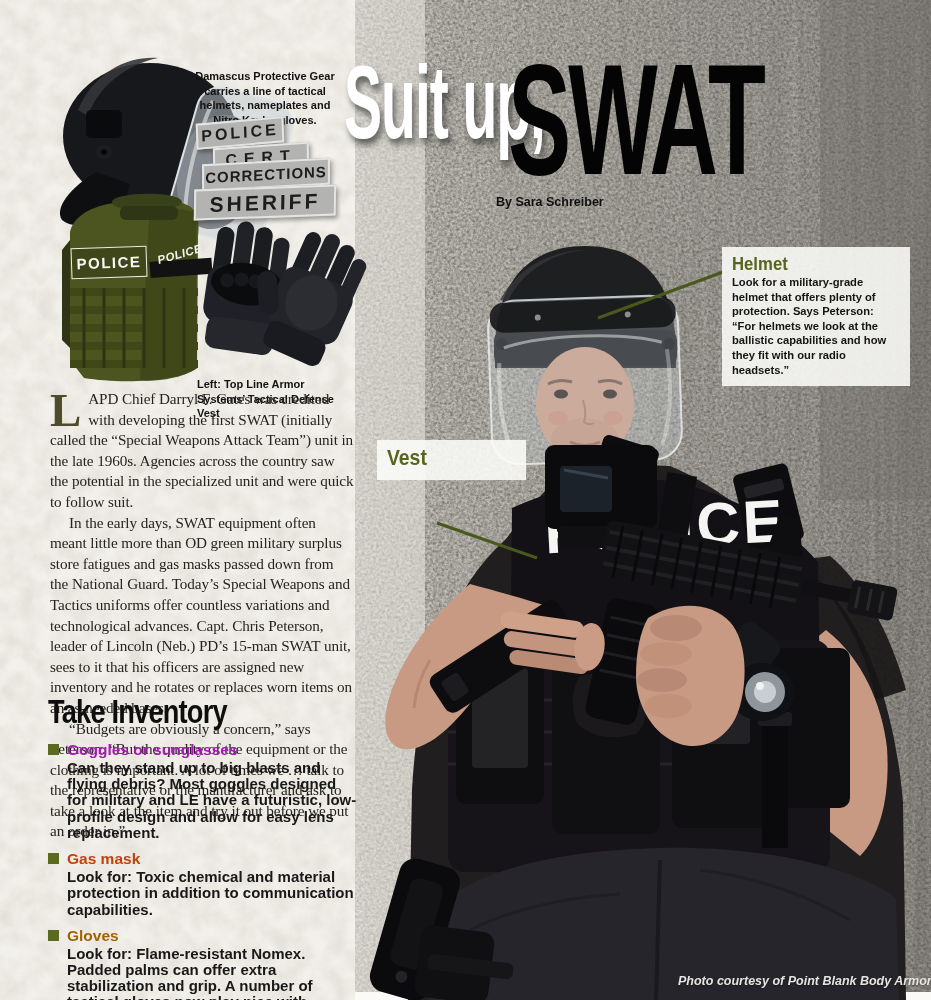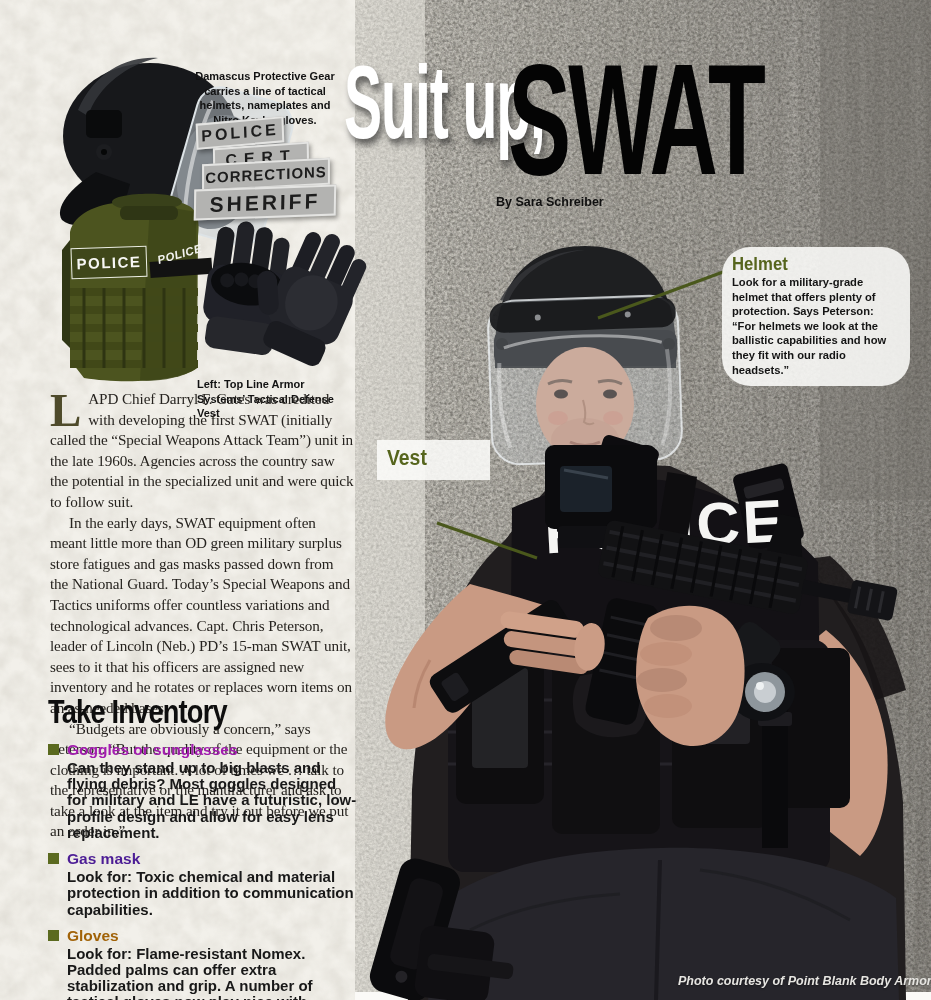--- a/index.html
+++ b/index.html
@@ -367,41 +367,41 @@
     <div class="inv-name-row">
       <span class="inv-bullet" style="background:#5b6a1f;"></span>
       <span class="inv-name" style="color:#a21caf;">Goggles or sunglasses</span>
     </div>
     <div class="inv-desc">Can they stand up to big blasts and flying debris? Most goggles designed for military and LE have a futuristic, low-profile design and allow for easy lens replacement.</div>
   </div>
 
   <div class="inv-item">
     <div class="inv-name-row">
       <span class="inv-bullet" style="background:#5b6a1f;"></span>
-      <span class="inv-name" style="color:#4c1d95;">Gas mask</span>
+      <span class="inv-name" style="color:#c2410c;">Gas mask</span>
     </div>
     <div class="inv-desc">Look for: Toxic chemical and material protection in addition to communication capabilities.</div>
   </div>
 
   <div class="inv-item">
     <div class="inv-name-row">
       <span class="inv-bullet" style="background:#5b6a1f;"></span>
       <span class="inv-name" style="color:#a16207;">Gloves</span>
     </div>
     <div class="inv-desc">Look for: Flame-resistant Nomex. Padded palms can offer extra stabilization and grip. A number of tactical gloves now play nice with touchscreens.</div>
   </div>
 
   <div class="inv-item">
     <div class="inv-desc">Look for: Heavy-duty plastic and plenty of cushion.</div>
   </div>
 
 </div>
 
-<div class="callout" style="left:722px; top:247px; width:188px;border-radius:28px;">
+<div class="callout" style="left:722px; top:247px; width:188px;">
   <h3 style="font-size:19px; color:#56651d;">Helmet</h3>
   <p>Look for a military-grade helmet that offers plenty of protection. Says Peterson: “For helmets we look at the ballistic capabilities and how they fit with our radio headsets.”</p>
 </div>
 
-<div class="callout" style="left:377px; top:440px; width:113px;">
+<div class="callout" style="left:377px; top:440px; width:149px;">
   <h3 style="font-size:22px; color:#56651d;">Vest</h3>
 </div>
 
 <div class="overlay credit" style="left:678px; top:974px;">Photo courtesy of Point Blank Body Armor</div>
 
 </body></html>

